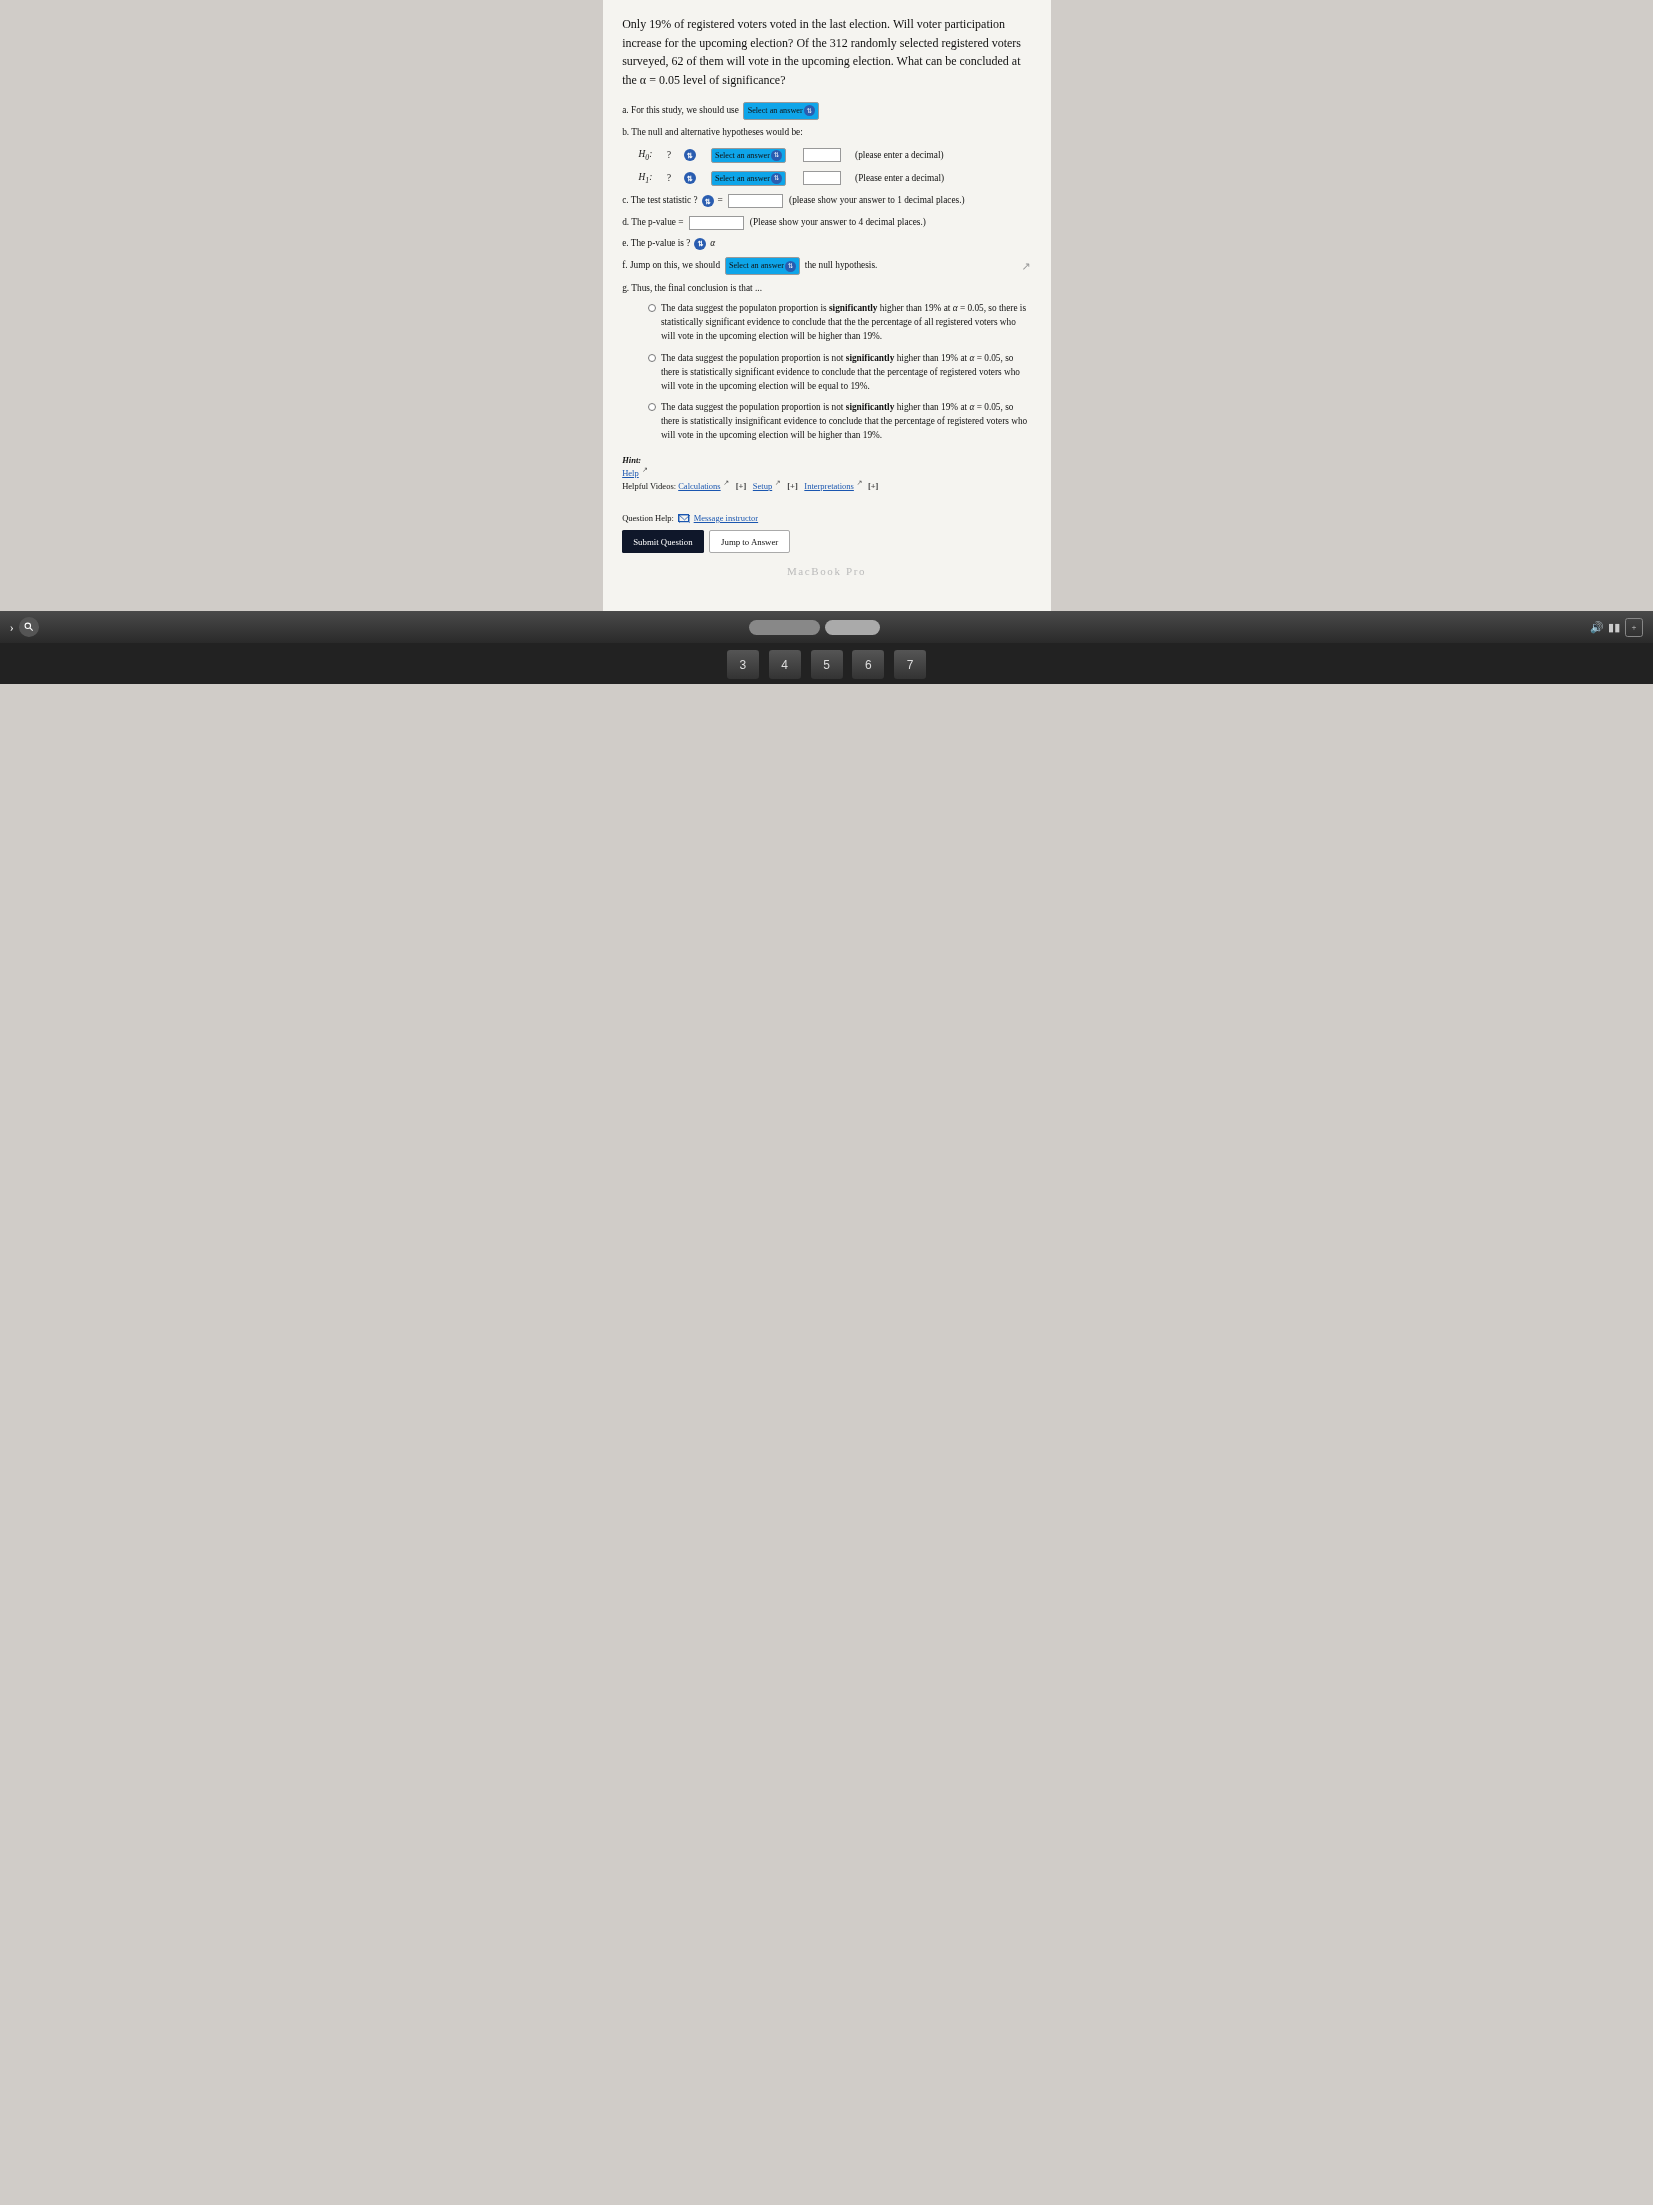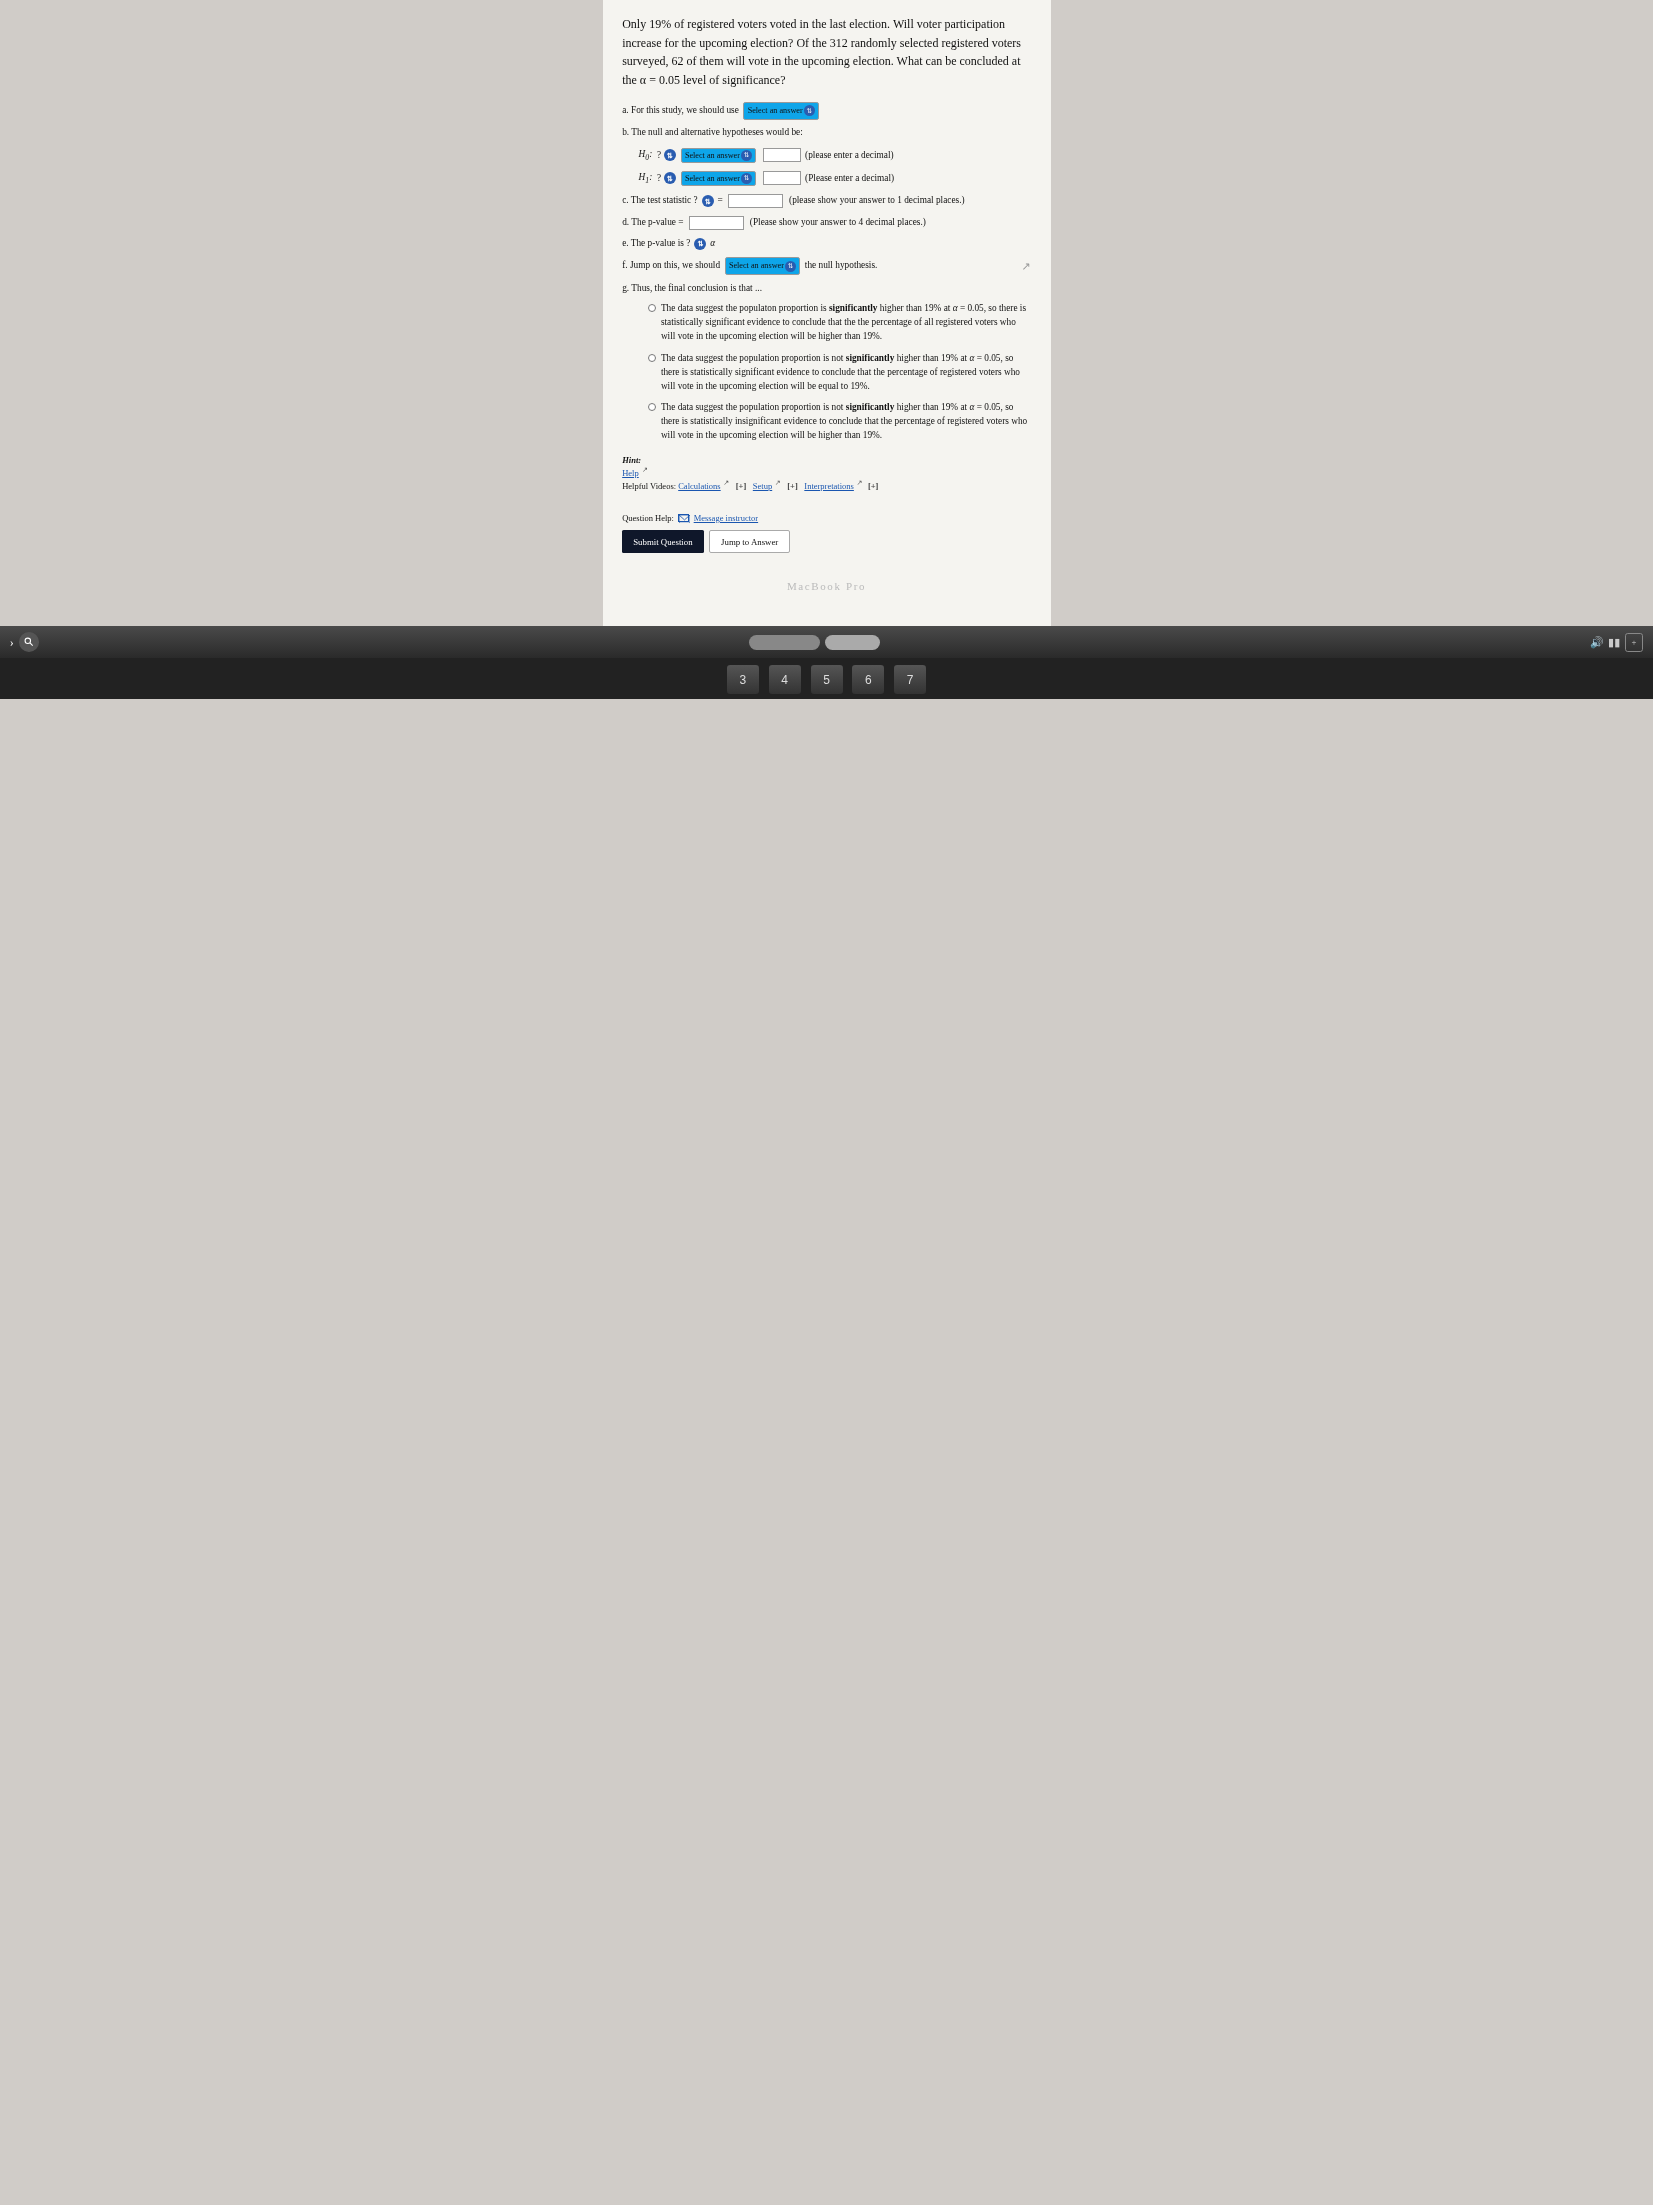--- a/index.html
+++ b/index.html
@@ -67,21 +67,21 @@
       margin: 0 1.6px;
       border: none;
     }
     .hypotheses-block {
       margin: 6.6px 0 6.6px 16.4px;
     }
     .hypothesis-row {
       display: flex;
       align-items: center;
       margin-bottom: 7.7px;
-      gap: 1px;
+      gap: 11px;
     }
     .hyp-label {
       font-style: italic;
       font-size: 9.3px;
       min-width: 17.5px;
     }
     .radio-group {
       margin: 4.4px 0 4.4px 26px;
     }
     .radio-item {
@@ -145,21 +145,21 @@
       font-size: 8.8px;
       font-family: inherit;
       border-radius: 2px;
       cursor: pointer;
     }
     .macbook-bar {
       text-align: center;
       color: #aaa;
       font-size: 12px;
       letter-spacing: 1.1px;
-      margin-top: 26px;
+      margin-top: 11px;
       padding-bottom: 9.8px;
     }
     .taskbar {
       background: linear-gradient(180deg, #4a4a4a 0%, #2a2a2a 100%);
       height: 32px;
       display: flex;
       align-items: center;
       justify-content: space-between;
       padding: 0 9.8px;
       margin-top: 0;

